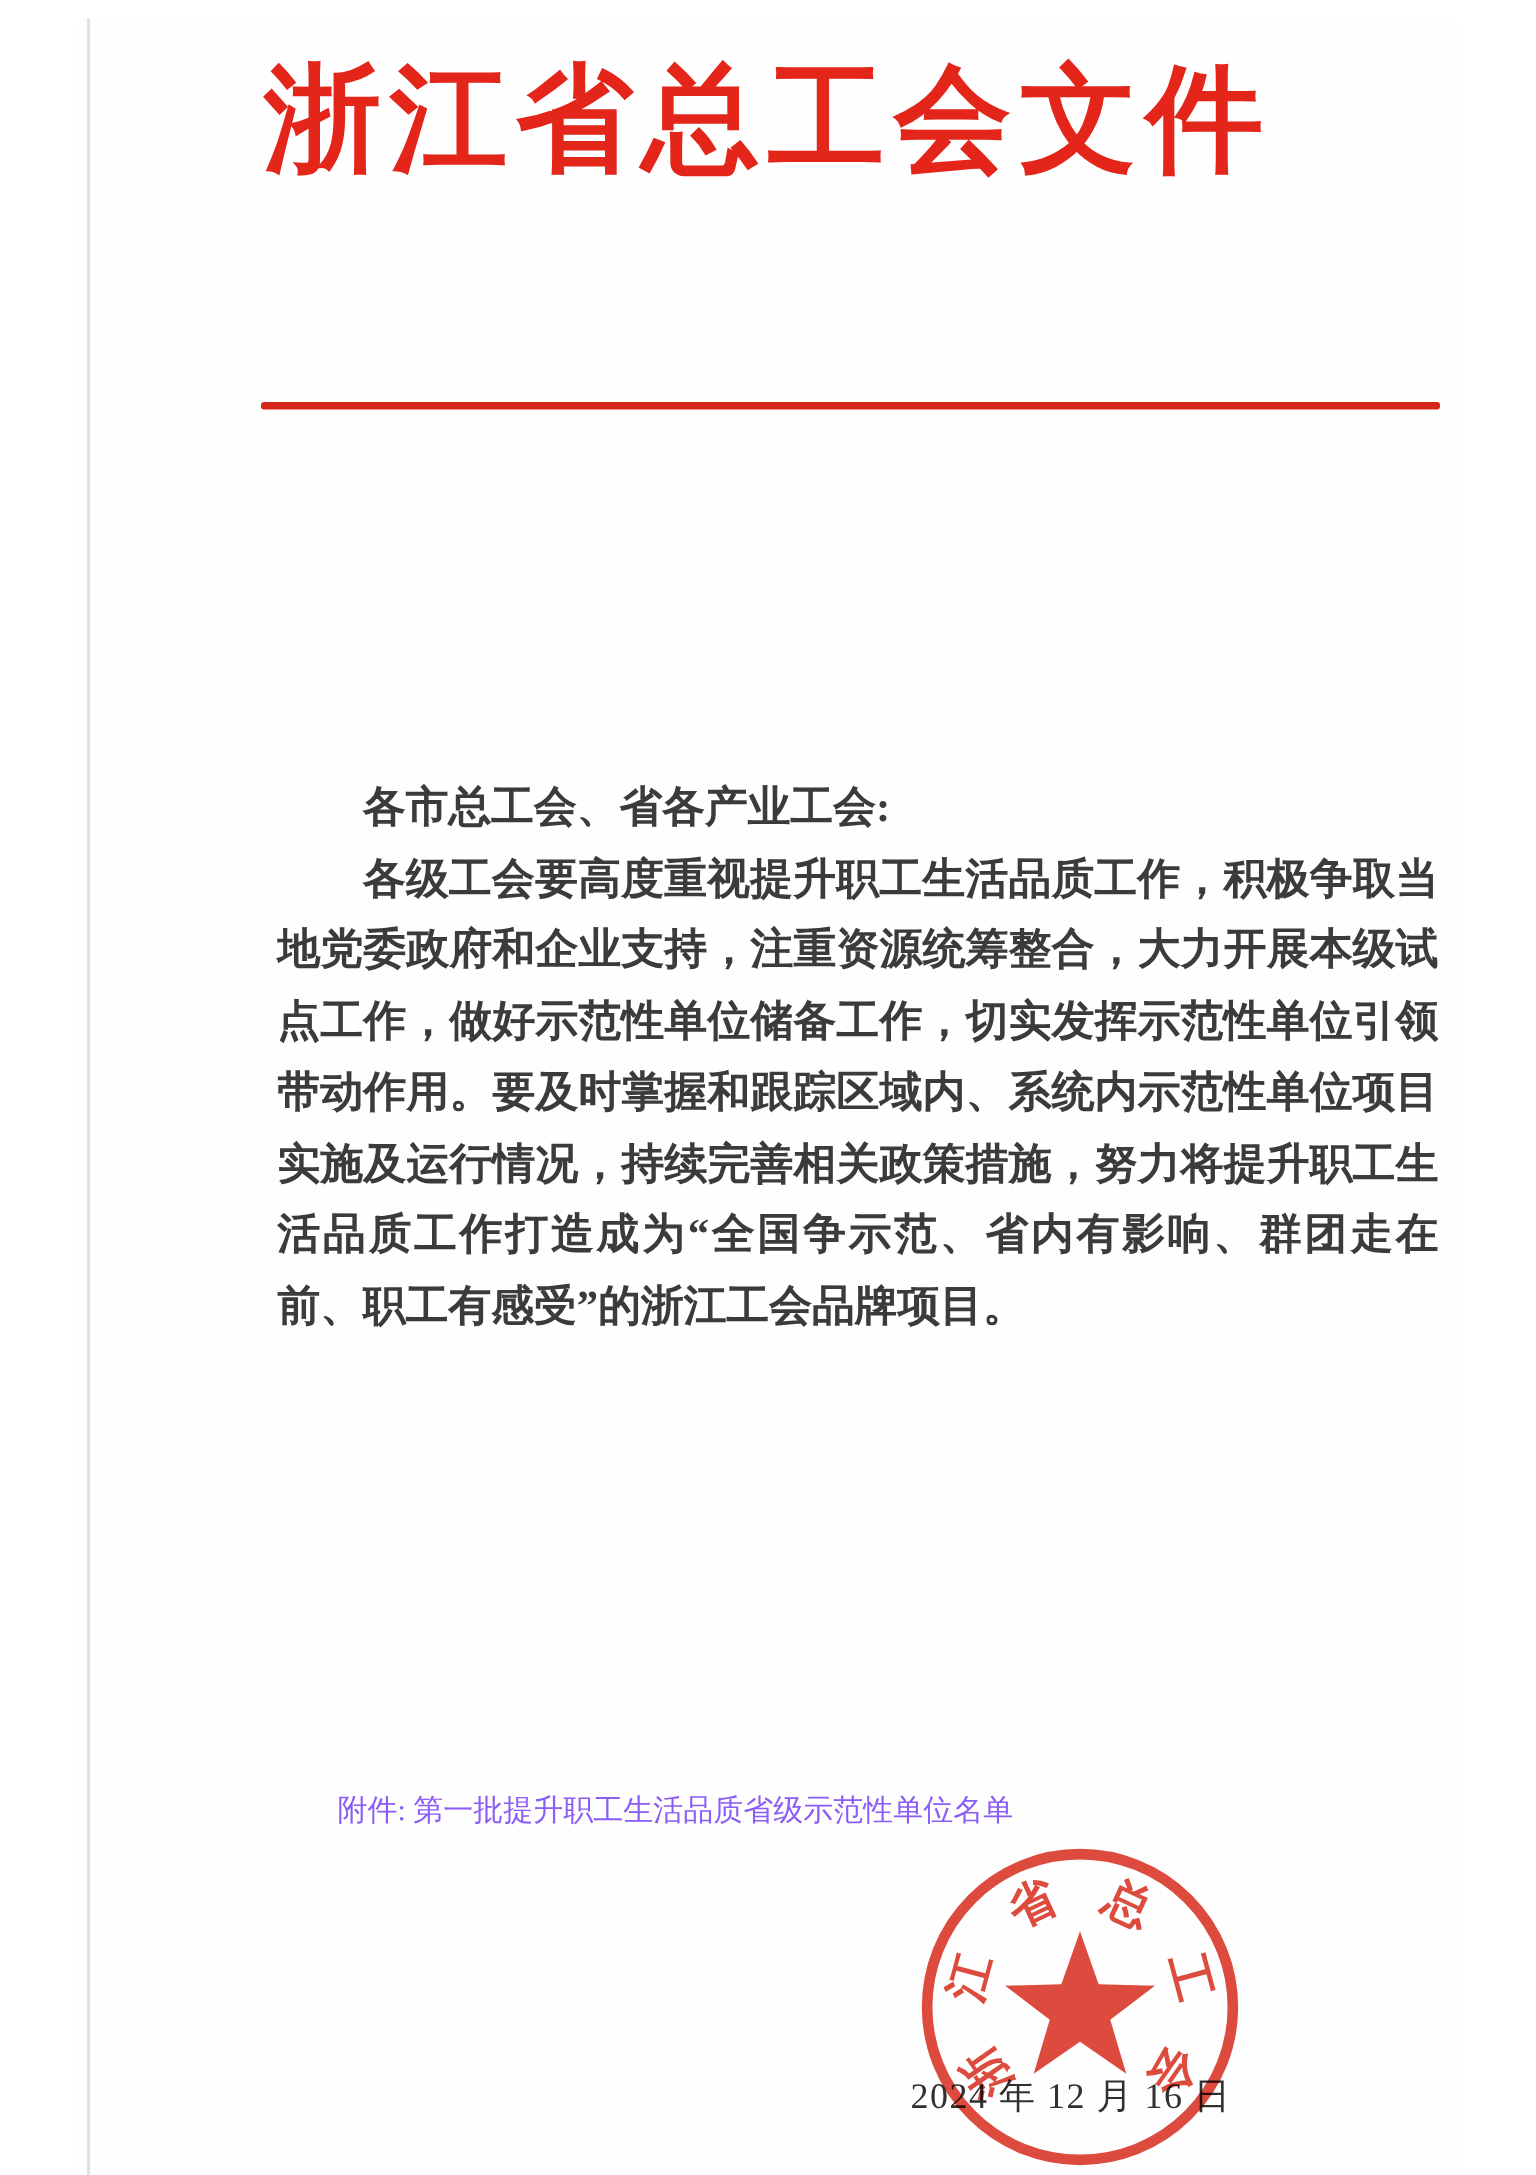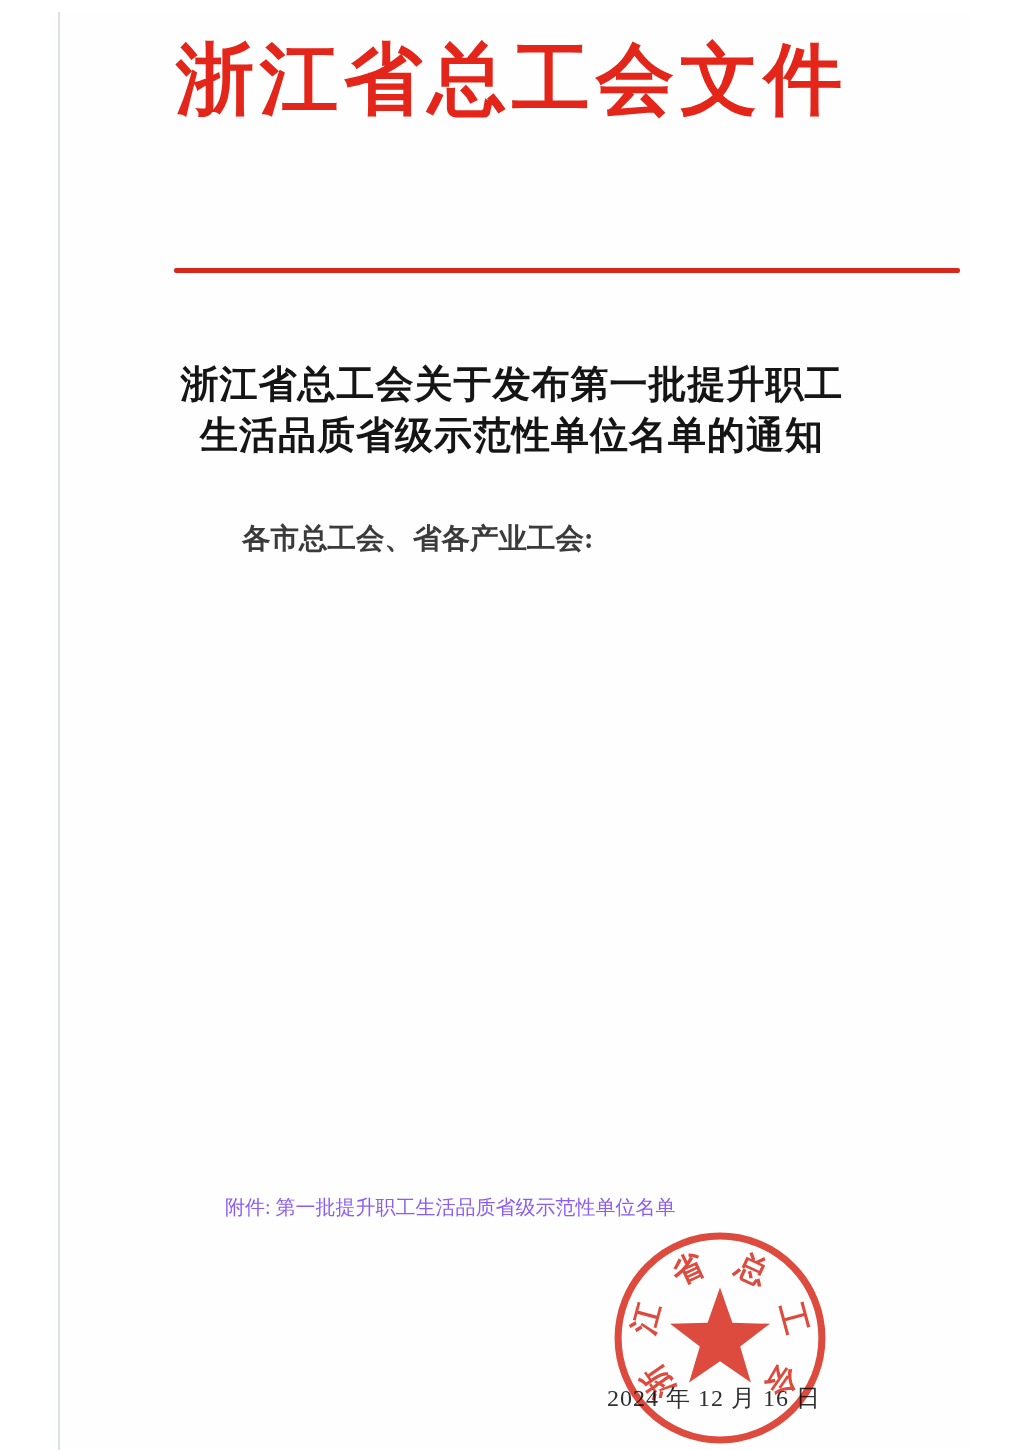--- a/index.html
+++ b/index.html
@@ -139,27 +139,24 @@
 <div class="page">
 
   <div class="edge-line edge-left"></div>
   <div class="edge-line edge-right"></div>
 
   <div class="header-title">浙江省总工会文件</div>
 
 
   <div class="red-divider"></div>
 
-  <div class="notice-title">
-    <div>浙江省总工会关于发布第一批提升职工</div>
-    <div>生活品质省级示范性单位名单的通知</div>
-  </div>
 
   <div class="body-block">
     <p class="salutation">各市总工会、省各产业工会:</p>
+    <p>各级工会要高度重视提升职工生活品质工作，积极争取当地党委政府和企业支持，注重资源统筹整合，大力开展本级试点工作，做好示范性单位储备工作，切实发挥示范性单位引领带动作用。要及时掌握和跟踪区域内、系统内示范性单位项目实施及运行情况，持续完善相关政策措施，努力将提升职工生活品质工作打造成为“全国争示范、省内有影响、群团走在前、职工有感受”的浙江工会品牌项目。</p>
   </div>
 
   <div class="attachment-line">附件: 第一批提升职工生活品质省级示范性单位名单</div>
 
 
   <div class="date-line">2024 年 12 月 16 日</div>
 
   <svg class="seal" viewBox="0 0 220 220" xmlns="http://www.w3.org/2000/svg" aria-hidden="true">
     <circle cx="110" cy="110" r="101" fill="none" stroke="#d93222" stroke-width="7"></circle>
     <polygon fill="#d93222" points="110,60 122.3,95 159.5,95.9 130,118.5 140.6,154.1 110,133 79.4,154.1 90,118.5 60.5,95.9 97.7,95"></polygon>

